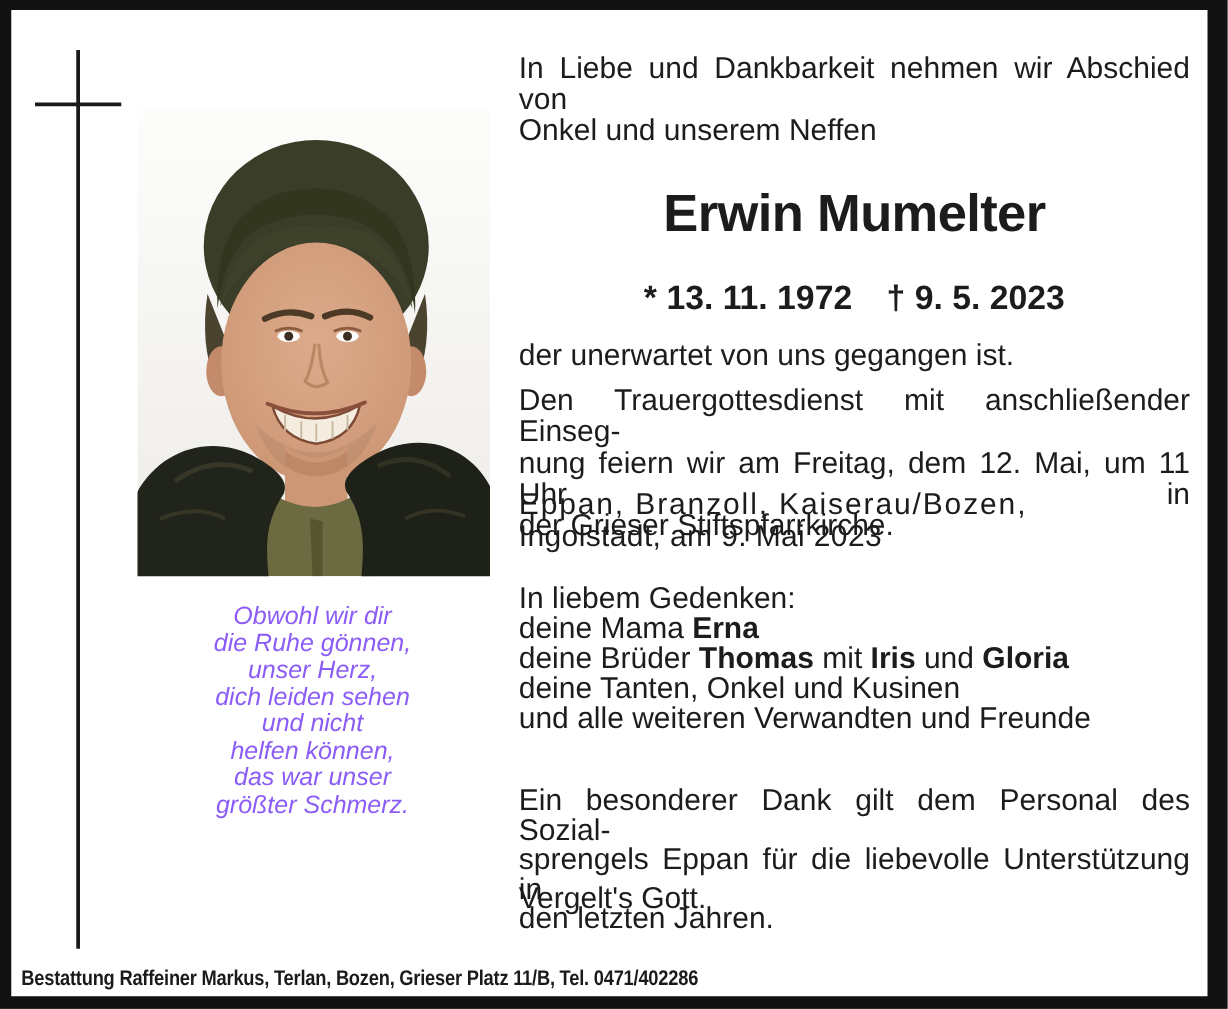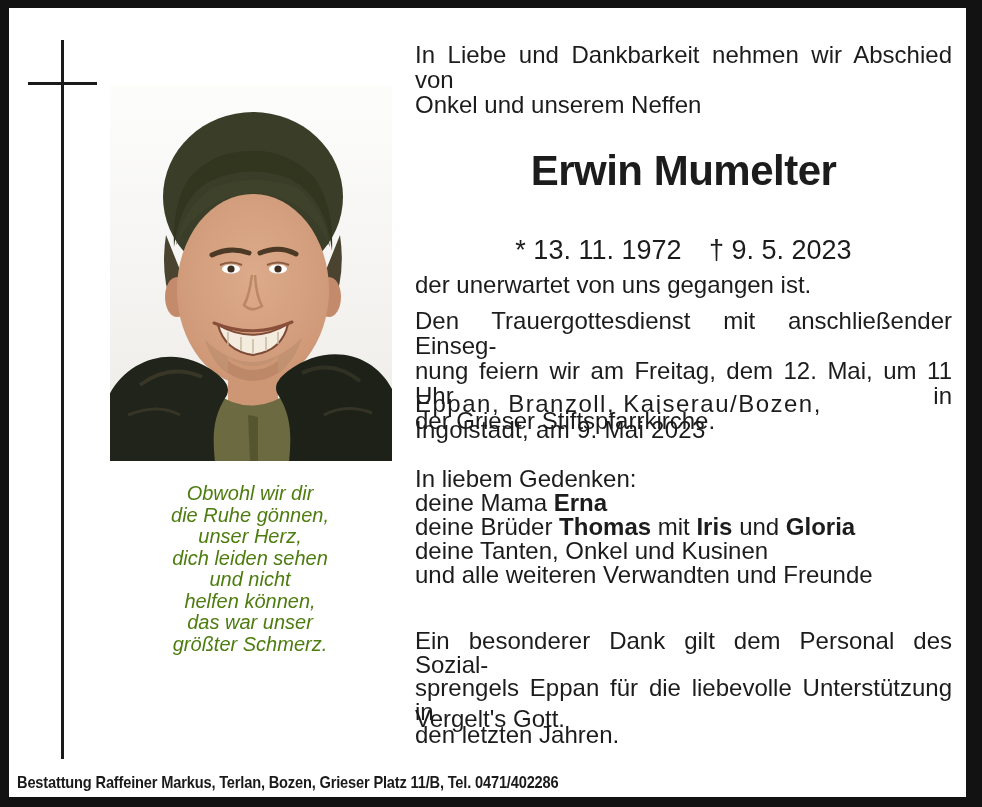--- a/index.html
+++ b/index.html
@@ -9,30 +9,30 @@
 
   
   .cross-stem{position:absolute;left:52px;top:32px;width:3px;height:719px;background:#1a1a1a;}
   .cross-bar{position:absolute;left:19px;top:74px;width:69px;height:3px;background:#1a1a1a;}
 
   
   .photo{position:absolute;left:101px;top:77px;width:282px;height:376px;}
 
   
   .poem{position:absolute;left:111px;top:475px;width:260px;text-align:center;
-        font-style:italic;font-size:20px;line-height:21.5px;color:#4d7c0f;}
+        font-style:italic;font-size:20px;line-height:21.5px;color:#8b5cf6;}
 
   
   .col{position:absolute;left:406px;top:0;width:537px;color:#1c1c1c;font-size:24px;line-height:25px;}
   .col .blk{position:absolute;left:0;width:537px;}
   .jl{text-align:justify;text-align-last:justify;}
   .intro{top:34px;}
   .deceased{top:131px;height:64px;font-size:42px;line-height:64px;font-weight:bold;
             text-align:center;white-space:nowrap;letter-spacing:-0.5px;}
-  .dates{top:216px;height:28px;font-size:27px;line-height:28px;font-weight:normal;text-align:center;margin-top:12px;}
+  .dates{top:216px;height:28px;font-size:27px;line-height:28px;font-weight:bold;text-align:center;}
   .dates .death{margin-left:20px;}
   .passed{top:264px;}
   .service{top:300px;}
   .places{top:383px;line-height:25.5px;}
   .places .l1{letter-spacing:1.5px;}
   .places .l2{letter-spacing:0.3px;}
   .remembrance{top:459px;line-height:24px;}
   .remembrance b{font-weight:bold;}
   .manfred-line{margin-left:137px;font-weight:bold;}
   .thanks{top:621px;line-height:23.5px;}

